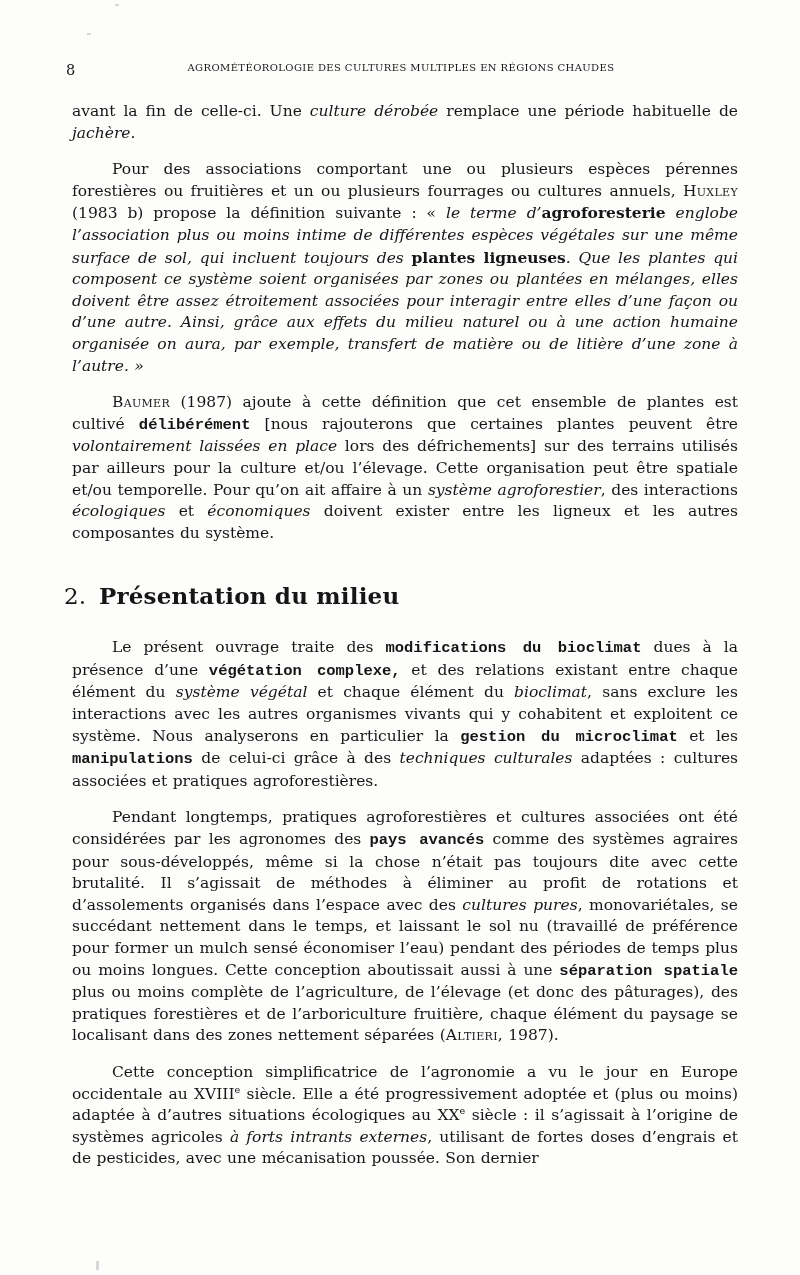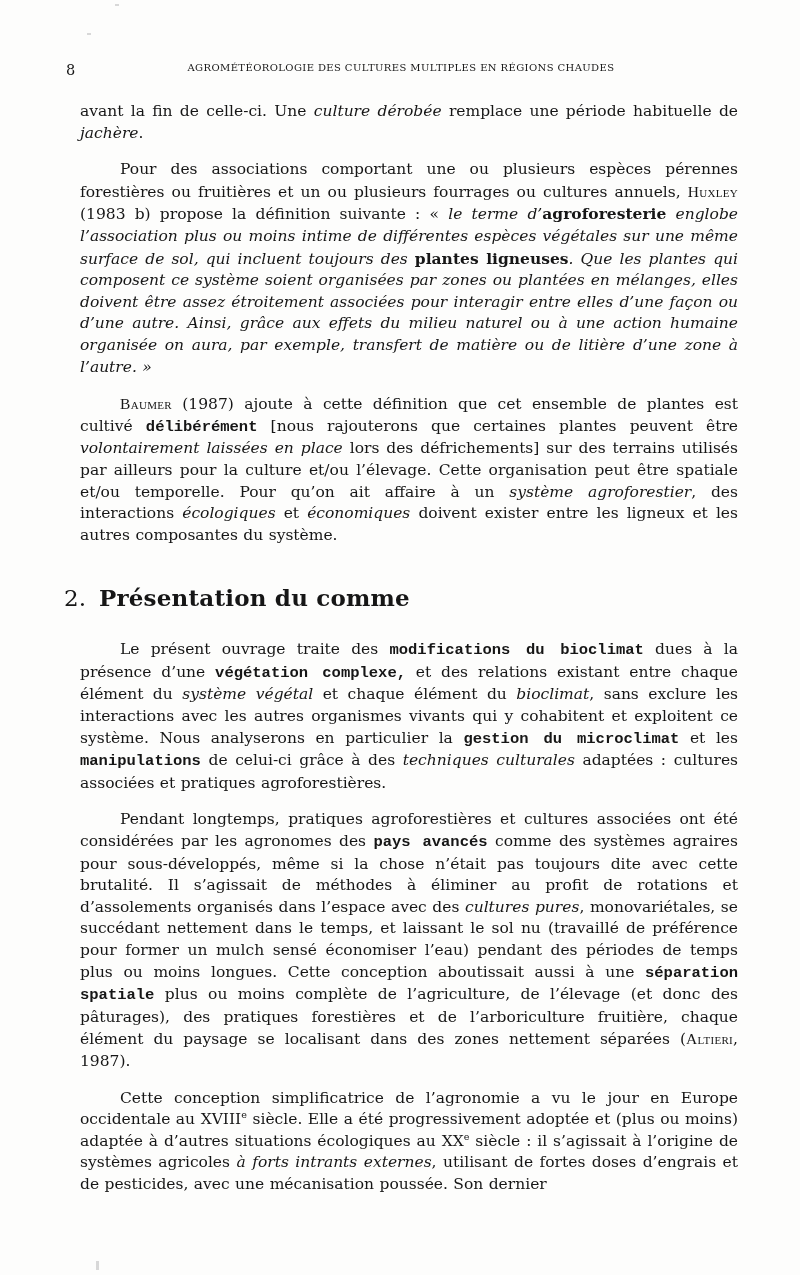--- a/index.html
+++ b/index.html
@@ -28,37 +28,37 @@
   .running-title{
     text-align:center;
     font-size:10px;
     letter-spacing:0.4px;
     white-space:nowrap;
   }
   .para{
     font-size:15.5px;
     line-height:21.6px;
     text-align:justify;
-    margin:0 0 15px 16px;
+    margin:0 0 15px 8px;
     word-spacing:0.5px;
   }
   .para.indent{text-indent:40px;}
   .section-heading{
     margin:38px 0 27px 0;
     font-size:23px;
     line-height:28px;
   }
   .section-heading .num{font-weight:normal;margin-right:13px;}
   .section-heading .title{font-weight:bold;letter-spacing:0.2px;}
   .run{white-space:pre-wrap;}
   .n{}
   .i{font-style:italic;}
   .b{font-weight:bold;font-family:Liberation Mono, monospace;}
   .bi{font-weight:bold;}
-  .sc{font-variant:small-caps;letter-spacing:0.3px;font-family:Liberation Serif, serif;}
+  .sc{font-variant:small-caps;letter-spacing:0.3px;}
   .sup{vertical-align:super;font-size:62%;line-height:0;}
   .artifact{position:absolute;background:#b9b9b9;opacity:0.55;}
   .artifact.a1{left:115px;top:4px;width:4px;height:2px;}
   .artifact.a2{left:87px;top:33px;width:4px;height:2px;}
   .artifact.a3{left:96px;top:1261px;width:3px;height:9px;}
 </style>
 </head>
 <body>
 
 <div class="page">
@@ -73,21 +73,21 @@
       <div class="running-title">AGROMÉTÉOROLOGIE DES CULTURES MULTIPLES EN RÉGIONS CHAUDES</div>
     </div>
 
     <div id="before-heading">
         <p class="para"><span class="run n">avant la fin de celle-ci. Une </span><span class="run i">culture dérobée</span><span class="run n"> remplace une période habituelle de </span><span class="run i">jachère</span><span class="run n">.</span></p>
         <p class="para indent"><span class="run n">Pour des associations comportant une ou plusieurs espèces pérennes forestières ou fruitières et un ou plusieurs fourrages ou cultures annuels, </span><span class="run sc">Huxley</span><span class="run n"> (1983 b) propose la définition suivante : « </span><span class="run i">le terme d’</span><span class="run bi">agroforesterie</span><span class="run i"> englobe l’association plus ou moins intime de différentes espèces végétales sur une même surface de sol, qui incluent toujours des </span><span class="run bi">plantes ligneuses</span><span class="run i">. Que les plantes qui composent ce système soient organisées par zones ou plantées en mélanges, elles doivent être assez étroitement associées pour interagir entre elles d’une façon ou d’une autre. Ainsi, grâce aux effets du milieu naturel ou à une action humaine organisée on aura, par exemple, transfert de matière ou de litière d’une zone à l’autre. »</span></p>
         <p class="para indent"><span class="run sc">Baumer</span><span class="run n"> (1987) ajoute à cette définition que cet ensemble de plantes est cultivé </span><span class="run b">délibérément</span><span class="run n"> [nous rajouterons que certaines plantes peuvent être </span><span class="run i">volontairement laissées en place</span><span class="run n"> lors des défrichements] sur des terrains utilisés par ailleurs pour la culture et/ou l’élevage. Cette organisation peut être spatiale et/ou temporelle. Pour qu’on ait affaire à un </span><span class="run i">système agroforestier</span><span class="run n">, des interactions </span><span class="run i">écologiques</span><span class="run n"> et </span><span class="run i">économiques</span><span class="run n"> doivent exister entre les ligneux et les autres composantes du système.</span></p>
       </div>
 
     <h2 class="section-heading">
-      <span class="num">2.</span><span class="title">Présentation du comme</span>
+      <span class="num">2.</span><span class="title">Présentation du milieu</span>
     </h2>
 
     <div id="after-heading">
         <p class="para indent"><span class="run n">Le présent ouvrage traite des </span><span class="run b">modifications du bioclimat</span><span class="run n"> dues à la présence d’une </span><span class="run b">végétation complexe,</span><span class="run n"> et des relations existant entre chaque élément du </span><span class="run i">système végétal</span><span class="run n"> et chaque élément du </span><span class="run i">bioclimat</span><span class="run n">, sans exclure les interactions avec les autres organismes vivants qui y cohabitent et exploitent ce système. Nous analyserons en particulier la </span><span class="run b">gestion du microclimat</span><span class="run n"> et les </span><span class="run b">manipulations</span><span class="run n"> de celui-ci grâce à des </span><span class="run i">techniques culturales</span><span class="run n"> adaptées : cultures associées et pratiques agroforestières.</span></p>
         <p class="para indent"><span class="run n">Pendant longtemps, pratiques agroforestières et cultures associées ont été considérées par les agronomes des </span><span class="run b">pays avancés</span><span class="run n"> comme des systèmes agraires pour sous-développés, même si la chose n’était pas toujours dite avec cette brutalité. Il s’agissait de méthodes à éliminer au profit de rotations et d’assolements organisés dans l’espace avec des </span><span class="run i">cultures pures</span><span class="run n">, monovariétales, se succédant nettement dans le temps, et laissant le sol nu (travaillé de préférence pour former un mulch sensé économiser l’eau) pendant des périodes de temps plus ou moins longues. Cette conception aboutissait aussi à une </span><span class="run b">séparation spatiale</span><span class="run n"> plus ou moins complète de l’agriculture, de l’élevage (et donc des pâturages), des pratiques forestières et de l’arboriculture fruitière, chaque élément du paysage se localisant dans des zones nettement séparées (</span><span class="run sc">Altieri</span><span class="run n">, 1987).</span></p>
         <p class="para indent"><span class="run n">Cette conception simplificatrice de l’agronomie a vu le jour en Europe occidentale au XVIII</span><span class="run sup">e</span><span class="run n"> siècle. Elle a été progressivement adoptée et (plus ou moins) adaptée à d’autres situations écologiques au XX</span><span class="run sup">e</span><span class="run n"> siècle : il s’agissait à l’origine de systèmes agricoles </span><span class="run i">à forts intrants externes</span><span class="run n">, utilisant de fortes doses d’engrais et de pesticides, avec une mécanisation poussée. Son dernier</span></p>
       </div>
 
   </div>
 </div>

